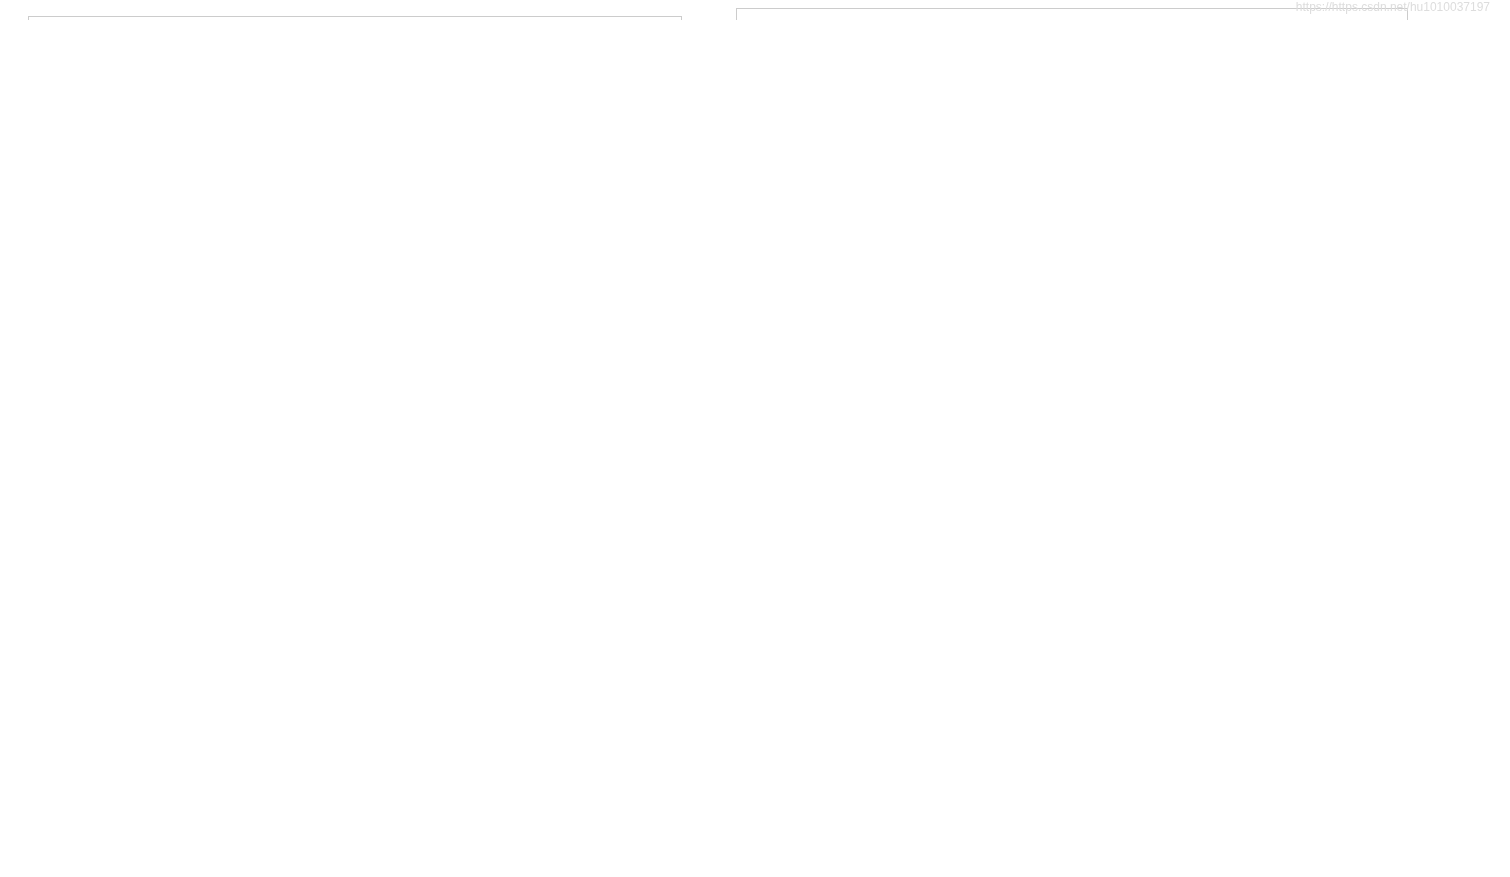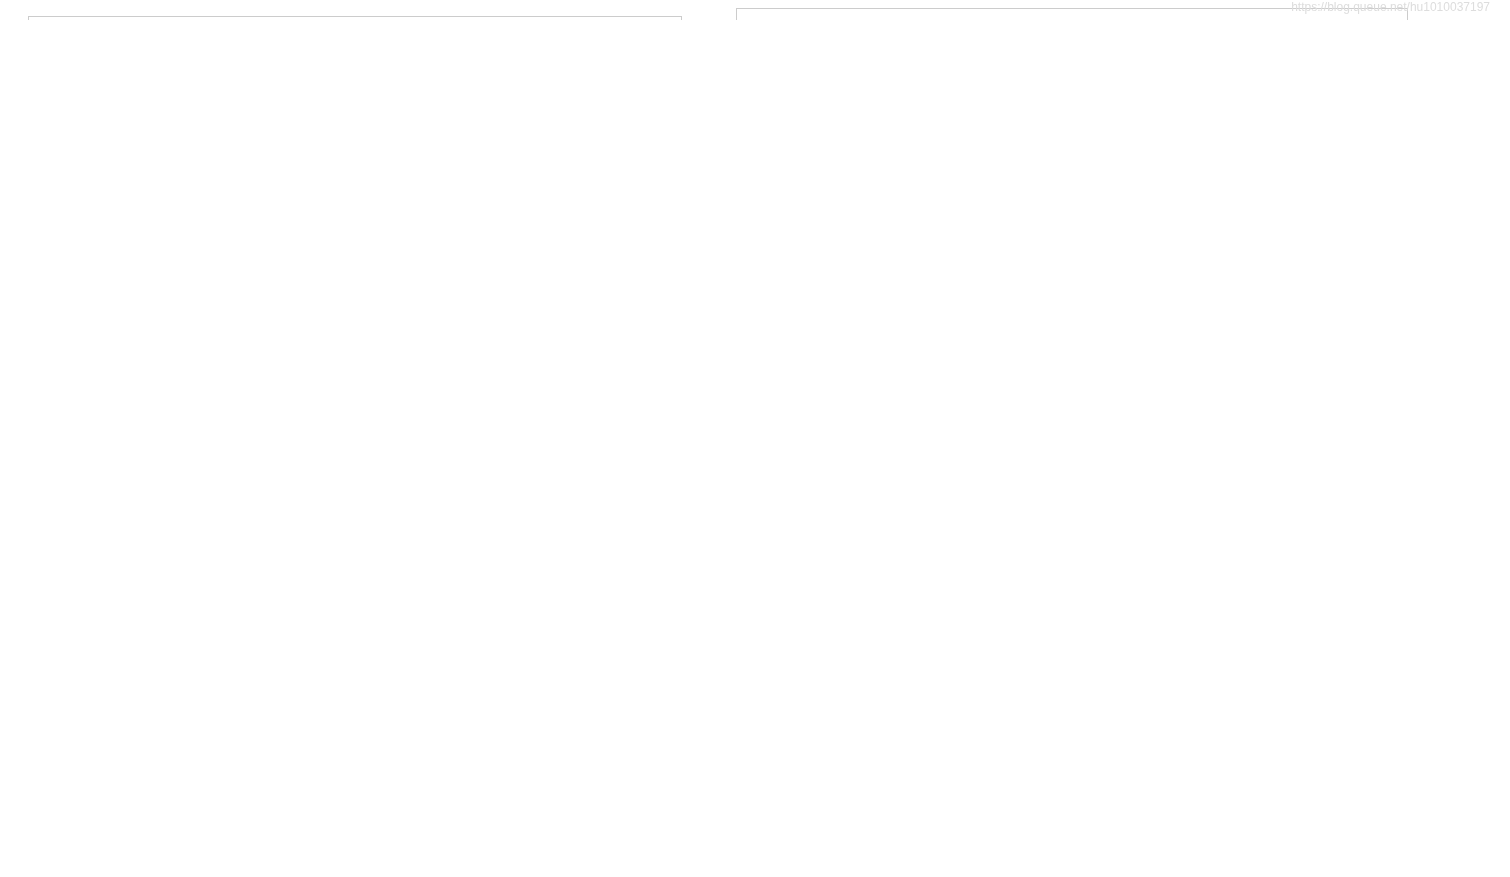--- a/index.html
+++ b/index.html
@@ -442,13 +442,13 @@
   <defs>
     <marker id="ah" markerWidth="12" markerHeight="10" refX="11" refY="5" orient="auto">
       <polygon points="0,0 12,5 0,10" fill="red"></polygon>
     </marker>
   </defs>
   <line x1="298" y1="468" x2="736" y2="268" stroke="red" stroke-width="3" marker-end="url(#ah)"></line>
   <line x1="840" y1="508" x2="800" y2="508" stroke="red" stroke-width="3" marker-end="url(#ah)"></line>
   <line x1="930" y1="524" x2="930" y2="610" stroke="red" stroke-width="3" marker-end="url(#ah)"></line>
 </svg>
 
-<div class="watermark">https://blog.queue.net/hu1010037197</div>
+<div class="watermark">https://https.csdn.net/hu1010037197</div>
 
 </body></html>

